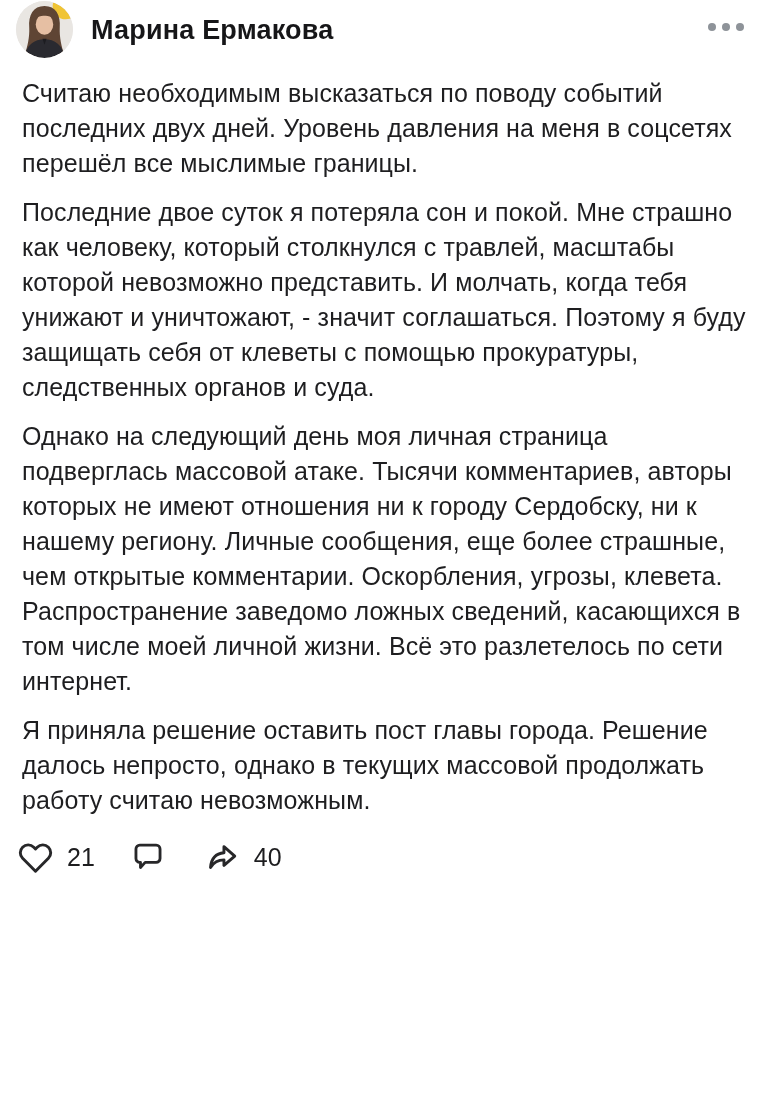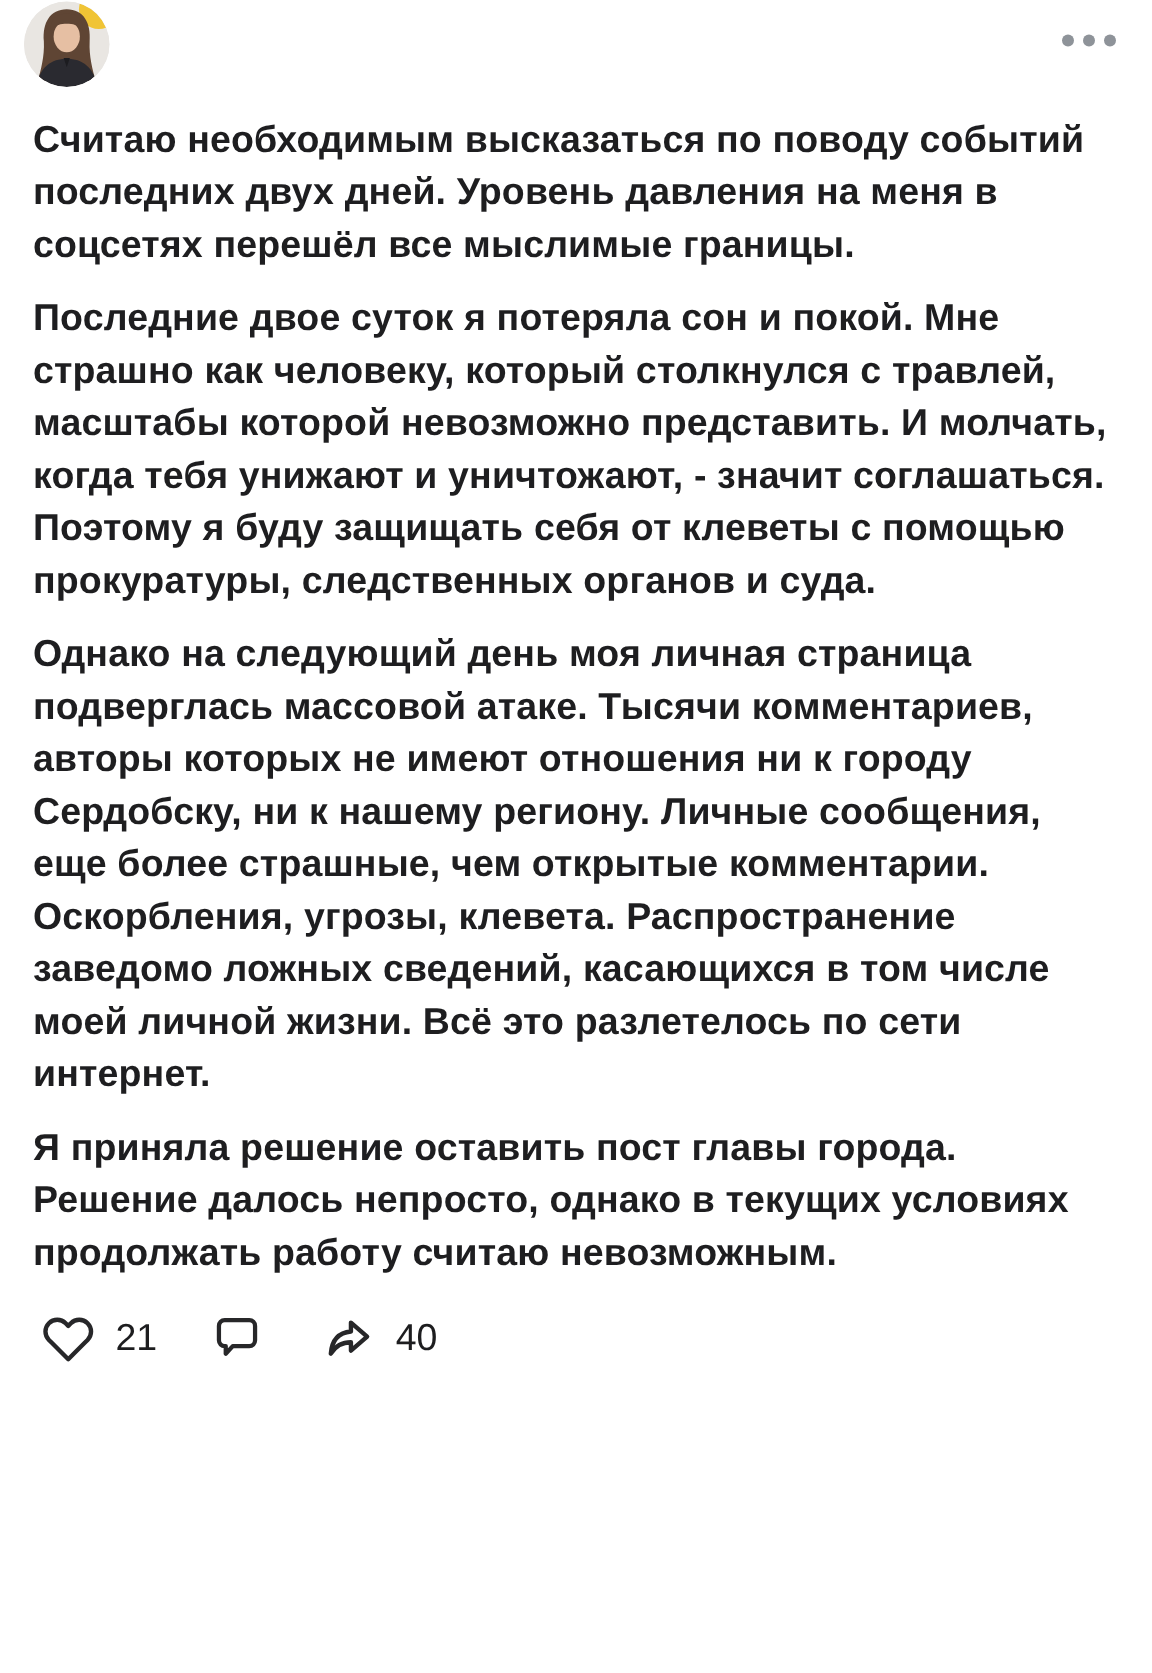--- a/index.html
+++ b/index.html
@@ -32,28 +32,28 @@
     padding: 6px 2px; cursor: pointer; margin-top: -6px;
   }
   .menu-button .dot {
     width: 8px; height: 8px; border-radius: 50%; background: #8e9399;
   }
 
   
   .post-body { padding: 16px 22px 0 22px; }
   .post-body p {
     font-size: 25px; line-height: 35px; color: #1e1e20;
-    letter-spacing: 0.1px; margin-bottom: 14px; font-weight: bold;
+    letter-spacing: 0.1px; margin-bottom: 14px;
   }
   .post-body p:last-child { margin-bottom: 0; }
 
   
   .post-footer {
     display: flex; align-items: center;
-    padding: 0 28px; margin-top: 17px; height: 44px; text-align: right;
+    padding: 0 18px; margin-top: 17px; height: 44px; text-align: right;
   }
   .action {
     display: flex; align-items: center; cursor: pointer;
   }
   .action svg { display: block; }
   .action .count {
     margin-left: 14px; font-size: 25px; color: #1d1d1f;
   }
   .action-comment { margin-left: 36px; }
   .action-share { margin-left: 40px; }
@@ -79,32 +79,33 @@
           <rect width="56" height="56" fill="#e9e6e2"></rect>
           <circle cx="49" cy="5" r="13" fill="#f0c435"></circle>
           <path d="M28 5 C17 5 12 14 13 26 C13.5 36 11 45 9 52 L47 52 C45 45 42.5 36 43 26 C44 14 39 5 28 5 Z" fill="#5f4534"></path>
           <ellipse cx="28" cy="23" rx="8.6" ry="10.2" fill="#e6bfa3"></ellipse>
           <path d="M28 8 C20 8 17 13 17.5 19 C21 15 24 14.5 28 14.5 C32 14.5 35 15 38.5 19 C39 13 36 8 28 8 Z" fill="#5f4534"></path>
           <path d="M8 56 C10 43 18 37.5 28 37.5 C38 37.5 46 43 48 56 Z" fill="#2a2a30"></path>
           <path d="M26 37 L28 43 L30 37 Z" fill="#1c1c20"></path>
         </g>
       </svg>
     </div>
+    <div class="author-name">Марина Ермакова</div>
     <div class="menu-button">
       <span class="dot"></span>
       <span class="dot"></span>
       <span class="dot"></span>
     </div>
   </header>
 
   <main class="post-body">
     <p>Считаю необходимым высказаться по поводу событий последних двух дней. Уровень давления на меня в соцсетях перешёл все мыслимые границы.</p>
     <p>Последние двое суток я потеряла сон и покой. Мне страшно как человеку, который столкнулся с травлей, масштабы которой невозможно представить. И молчать, когда тебя унижают и уничтожают, - значит соглашаться. Поэтому я буду защищать себя от клеветы с помощью прокуратуры, следственных органов и суда.</p>
     <p>Однако на следующий день моя личная страница подверглась массовой атаке. Тысячи комментариев, авторы которых не имеют отношения ни к городу Сердобску, ни к нашему региону. Личные сообщения, еще более страшные, чем открытые комментарии. Оскорбления, угрозы, клевета. Распространение заведомо ложных сведений, касающихся в том числе моей личной жизни. Всё это разлетелось по сети интернет.</p>
-    <p>Я приняла решение оставить пост главы города. Решение далось непросто, однако в текущих условиях продолжать работу считаю невозможным.</p>
+    <p>Я приняла решение оставить пост главы города. Решение далось непросто, однако в текущих массовой продолжать работу считаю невозможным.</p>
   </main>
 
   <footer class="post-footer">
 
     <div class="action action-like">
       <svg width="35" height="35" viewBox="0 0 24 24" fill="none" stroke="#272729" stroke-width="2" stroke-linecap="round" stroke-linejoin="round">
         <path d="M20.84 4.91a5.4 5.4 0 0 0-7.64 0L12 6.11l-1.2-1.2a5.4 5.4 0 0 0-7.64 7.64l1.2 1.2L12 21.39l7.64-7.64 1.2-1.2a5.4 5.4 0 0 0 0-7.64z"></path>
       </svg>
       <span class="count">21</span>
     </div>

